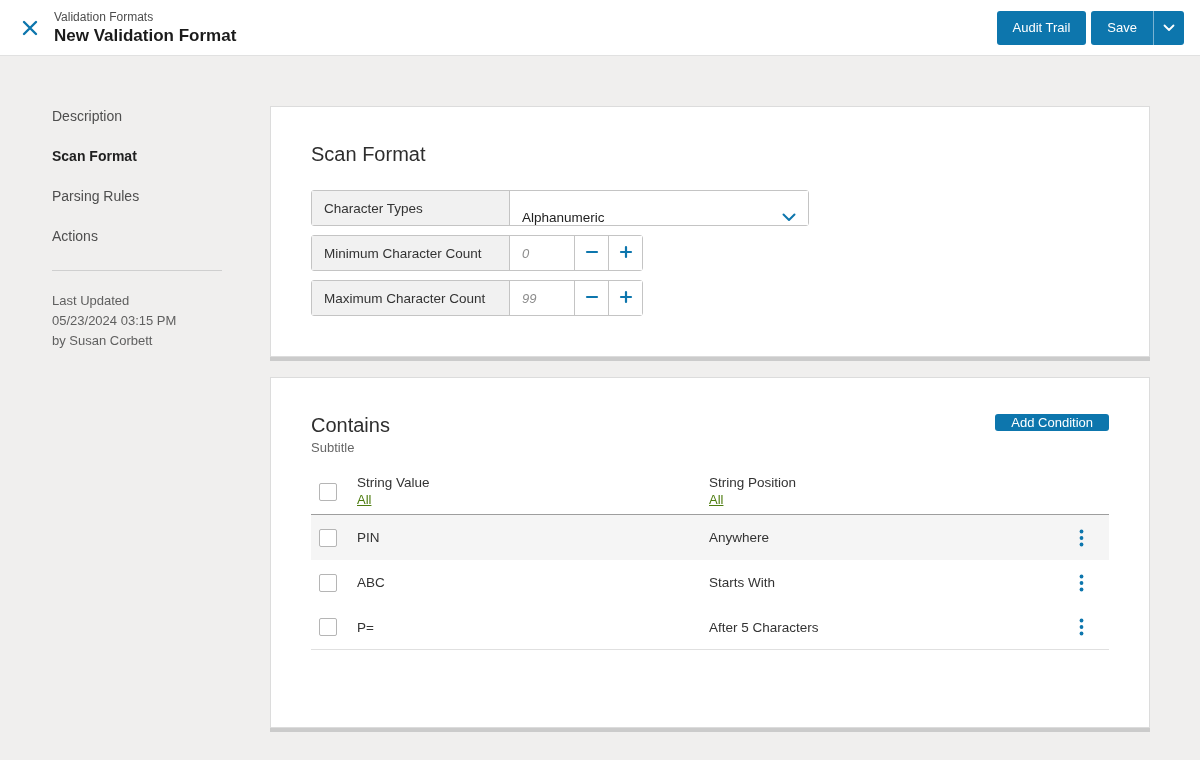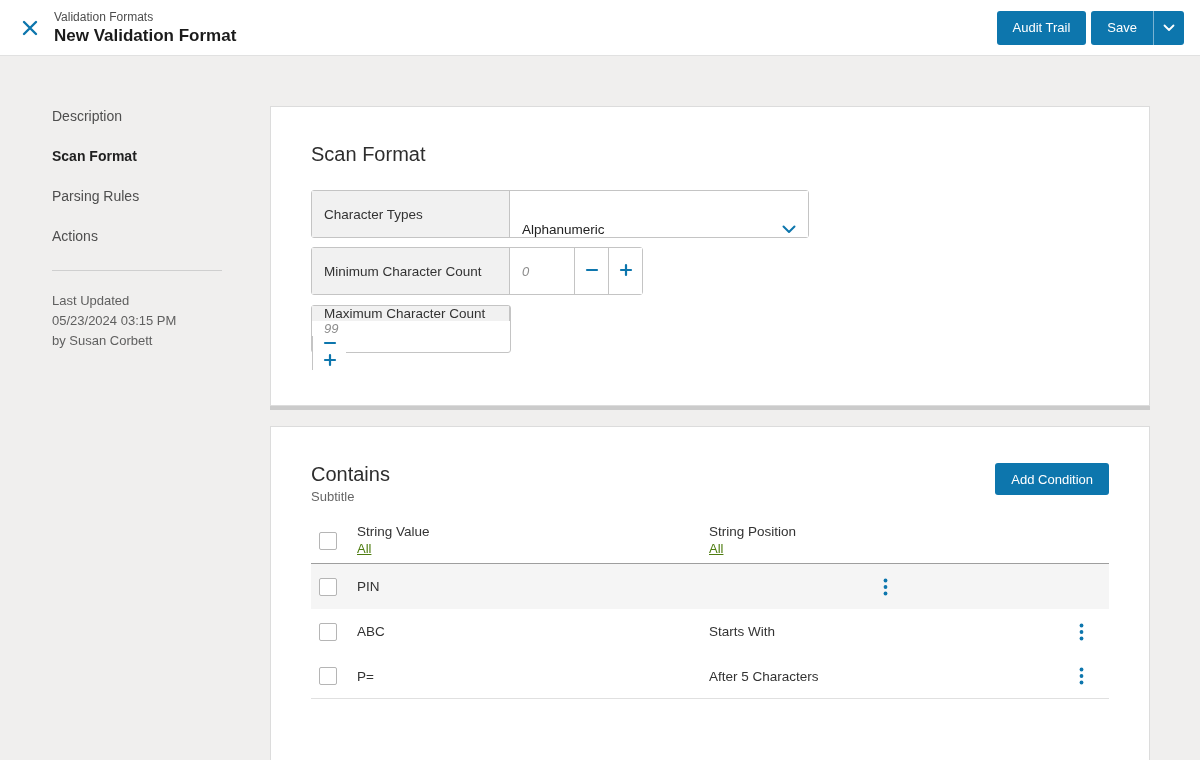--- a/index.html
+++ b/index.html
@@ -58,21 +58,21 @@
     background: #fff;
     border: 1px solid #dcdcdc;
     box-shadow: 0 4px 0 0 #cbcbcb;
     width: 880px;
   }
   .card-scan { padding: 36px 40px 40px; }
   .card-contains { padding: 36px 40px 12px; height: 351px; overflow: hidden; margin-top: 20px; }
   .card-title { font-size: 20px; font-weight: 400; color: #2e2e2e; }
   .card-scan .card-title { margin-bottom: 24px; }
   
-  .control-row { display: inline-flex; align-items: stretch; border: 1px solid #c4c4c4; border-radius: 3px; height: 48px; margin-bottom: 9px; background: #fff; }
+  .control-row { display: inline-flex; align-items: stretch; border: 1px solid #c4c4c4; border-radius: 3px; height: 36px; margin-bottom: 9px; background: #fff; }
   .control-row-wrap { display: block; }
   .control-label {
     width: 198px; background: #f1f1f1; border-right: 1px solid #c4c4c4;
     display: flex; align-items: center; padding: 0 12px;
     font-size: 13.5px; color: #333;
   }
   .select-body {
     width: 298px; display: flex; align-items: flex-end; justify-content: space-between;
     padding: 0 12px; cursor: pointer; background: #fff;
     font-size: 13.5px; color: #222;
@@ -84,21 +84,21 @@
   }
   .stepper-btn {
     width: 34px; border: none; border-left: 1px solid #c4c4c4;
     background: #fff; cursor: pointer;
     display: flex; align-items: center; justify-content: center;
   }
   
   .contains-header { display: flex; justify-content: space-between; align-items: flex-start; }
   .subtitle { font-size: 13px; color: #666; margin-top: 3px; }
   .add-condition {
-    background: #0d76ad; color: #fff; border: none; height: 32px;
+    background: #0d76ad; color: #fff; border: none; height: 17px;
     padding: 0 16px; font-size: 13px; border-radius: 3px; cursor: pointer;
     font-family: "Liberation Sans", sans-serif;
   }
   .table { margin-top: 14px; }
   .t-row {
     display: grid;
     grid-template-columns: 38px 1fr 1fr 40px;
     align-items: center;
     padding: 0 8px 0 8px;
     height: 45px;
@@ -194,21 +194,21 @@
               <span>
                 <svg width="14" height="14" viewBox="0 0 14 14">
                     <path d="M2 7 L12 7 M7 2 L7 12" stroke="#0d76ad" stroke-width="2.2" stroke-linecap="round"></path>
                   </svg>
               </span>
             </button>
           </div>
         </div>
 
         <div class="control-row-wrap">
-          <div class="control-row" style="margin-bottom:12px;flex-direction:column;">
+          <div class="control-row" style="margin-bottom:0;">
             <div class="control-label">Maximum Character Count</div>
             <input class="stepper-value" value="99" style="">
             <button class="stepper-btn">
               <span>
                 <svg width="14" height="14" viewBox="0 0 14 14">
                     <path d="M2 7 L12 7" stroke="#0d76ad" stroke-width="2.2" stroke-linecap="round"></path>
                   </svg>
               </span>
             </button>
             <button class="stepper-btn">
@@ -242,20 +242,21 @@
             <div>
               <div class="col-label">String Position</div>
               <a class="filter-link">All</a>
             </div>
             <span></span>
           </div>
 
           <div class="t-row alt">
             <span class="checkbox"></span>
             <span class="cell">PIN</span>
+            <span class="cell">Anywhere</span>
             <button class="kebab-btn">
               <svg width="5" height="18" viewBox="0 0 5 18">
                   <circle cx="2.5" cy="2.5" r="1.9" fill="#0d76ad"></circle>
                   <circle cx="2.5" cy="9" r="1.9" fill="#0d76ad"></circle>
                   <circle cx="2.5" cy="15.5" r="1.9" fill="#0d76ad"></circle>
                 </svg>
             </button>
           </div>
 
           <div class="t-row">

